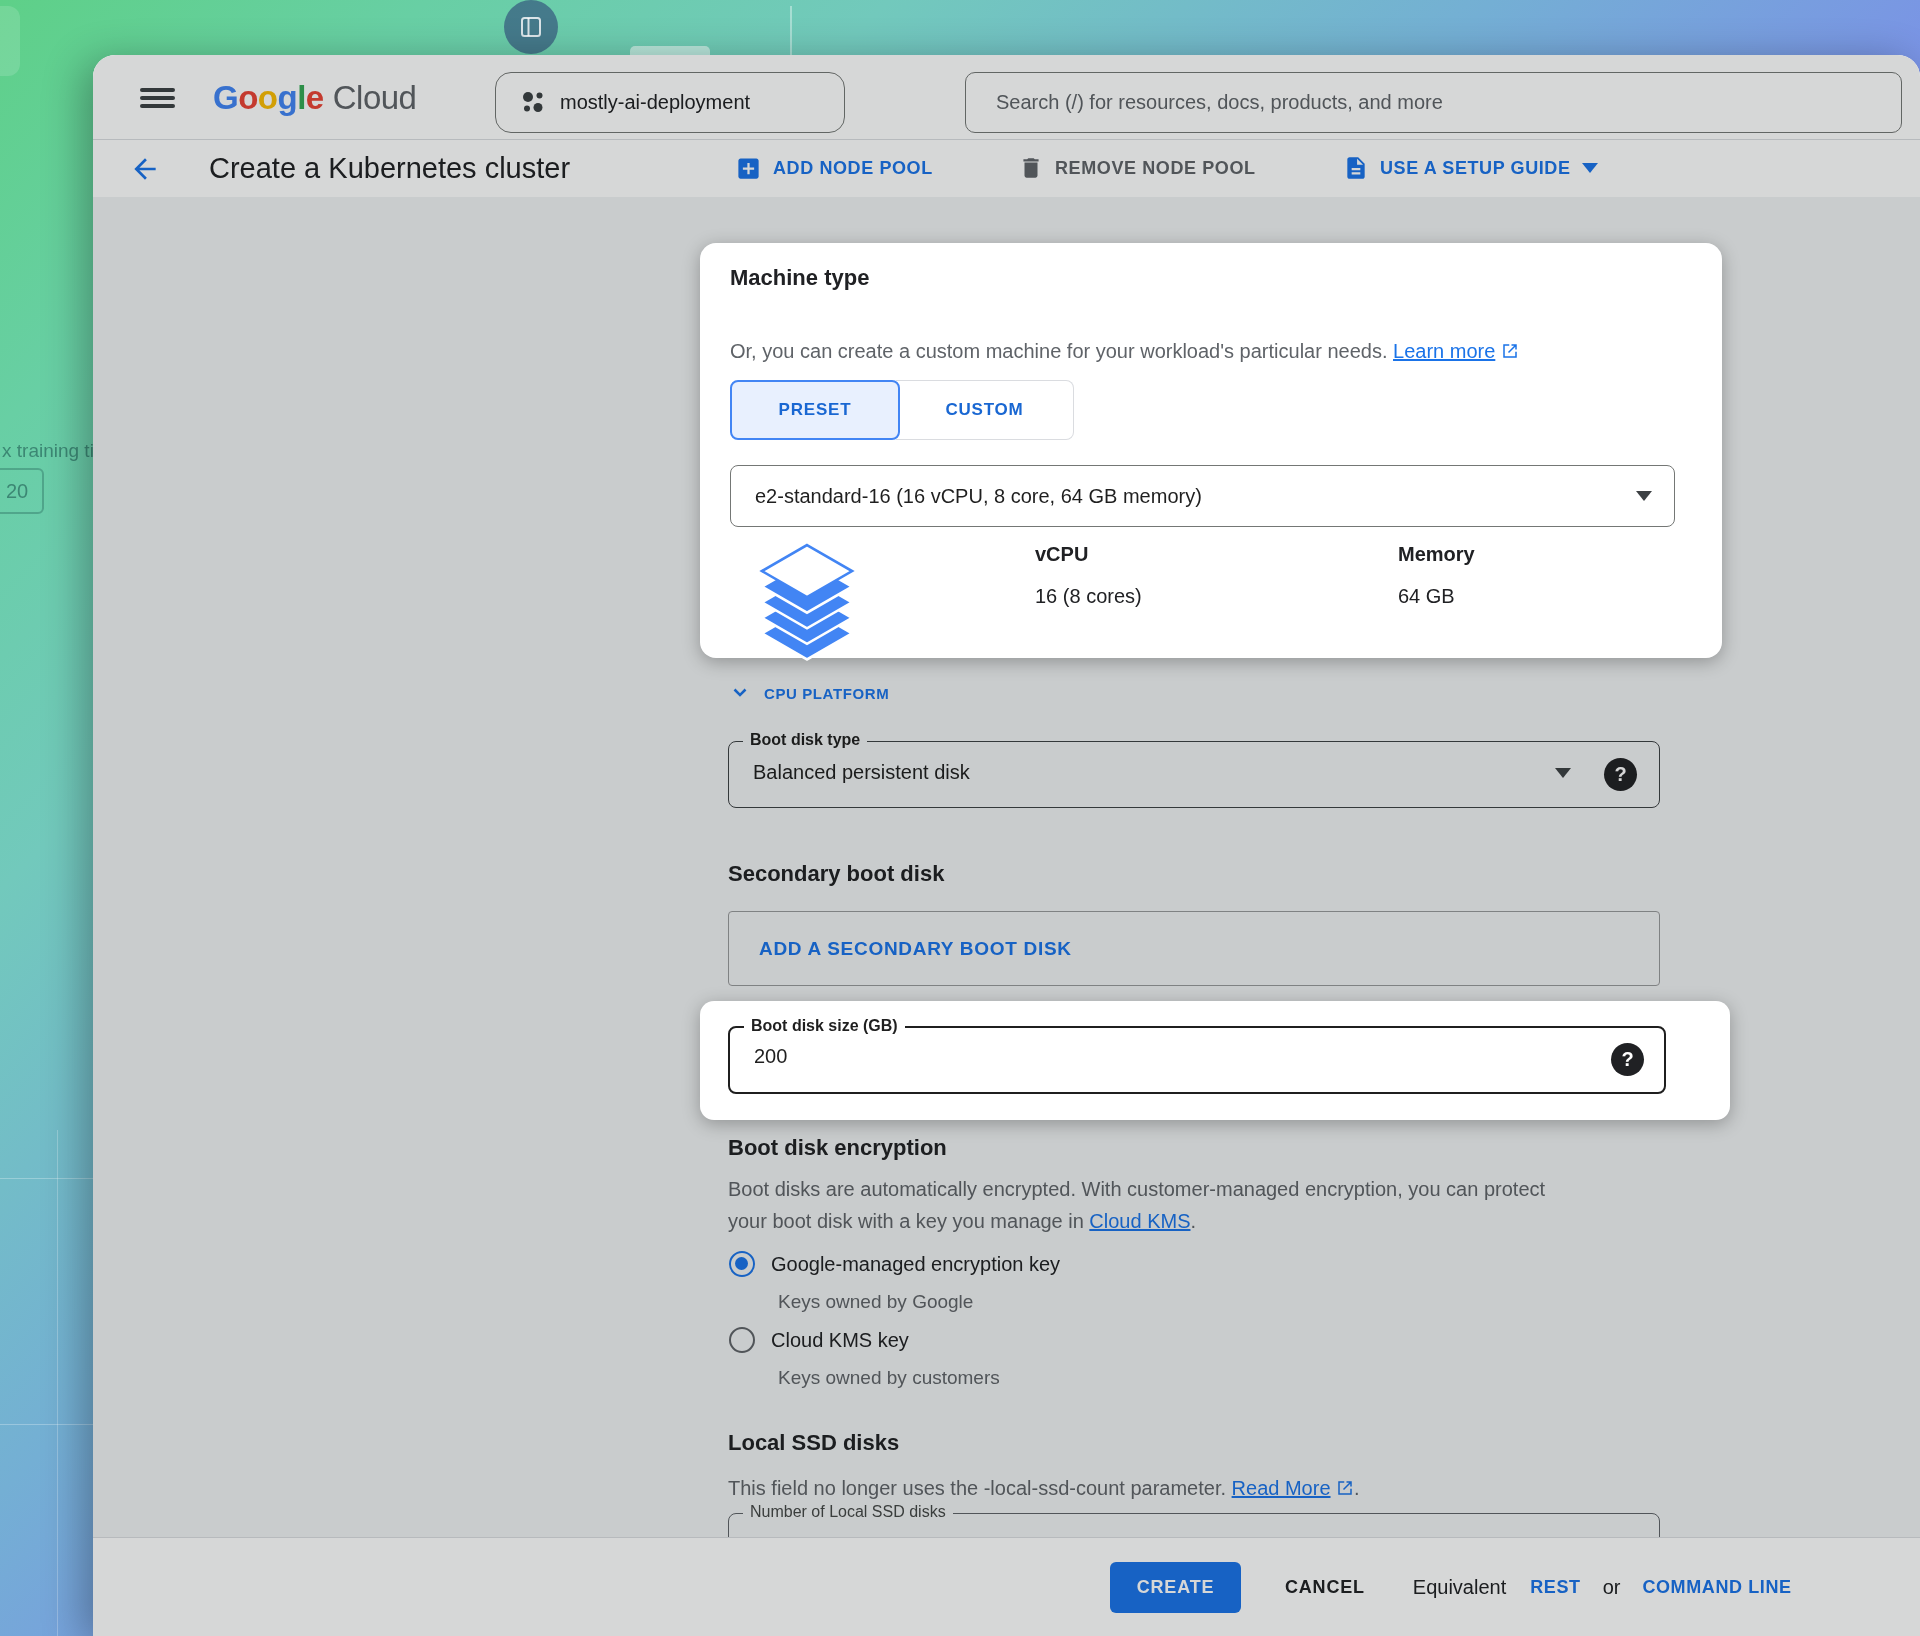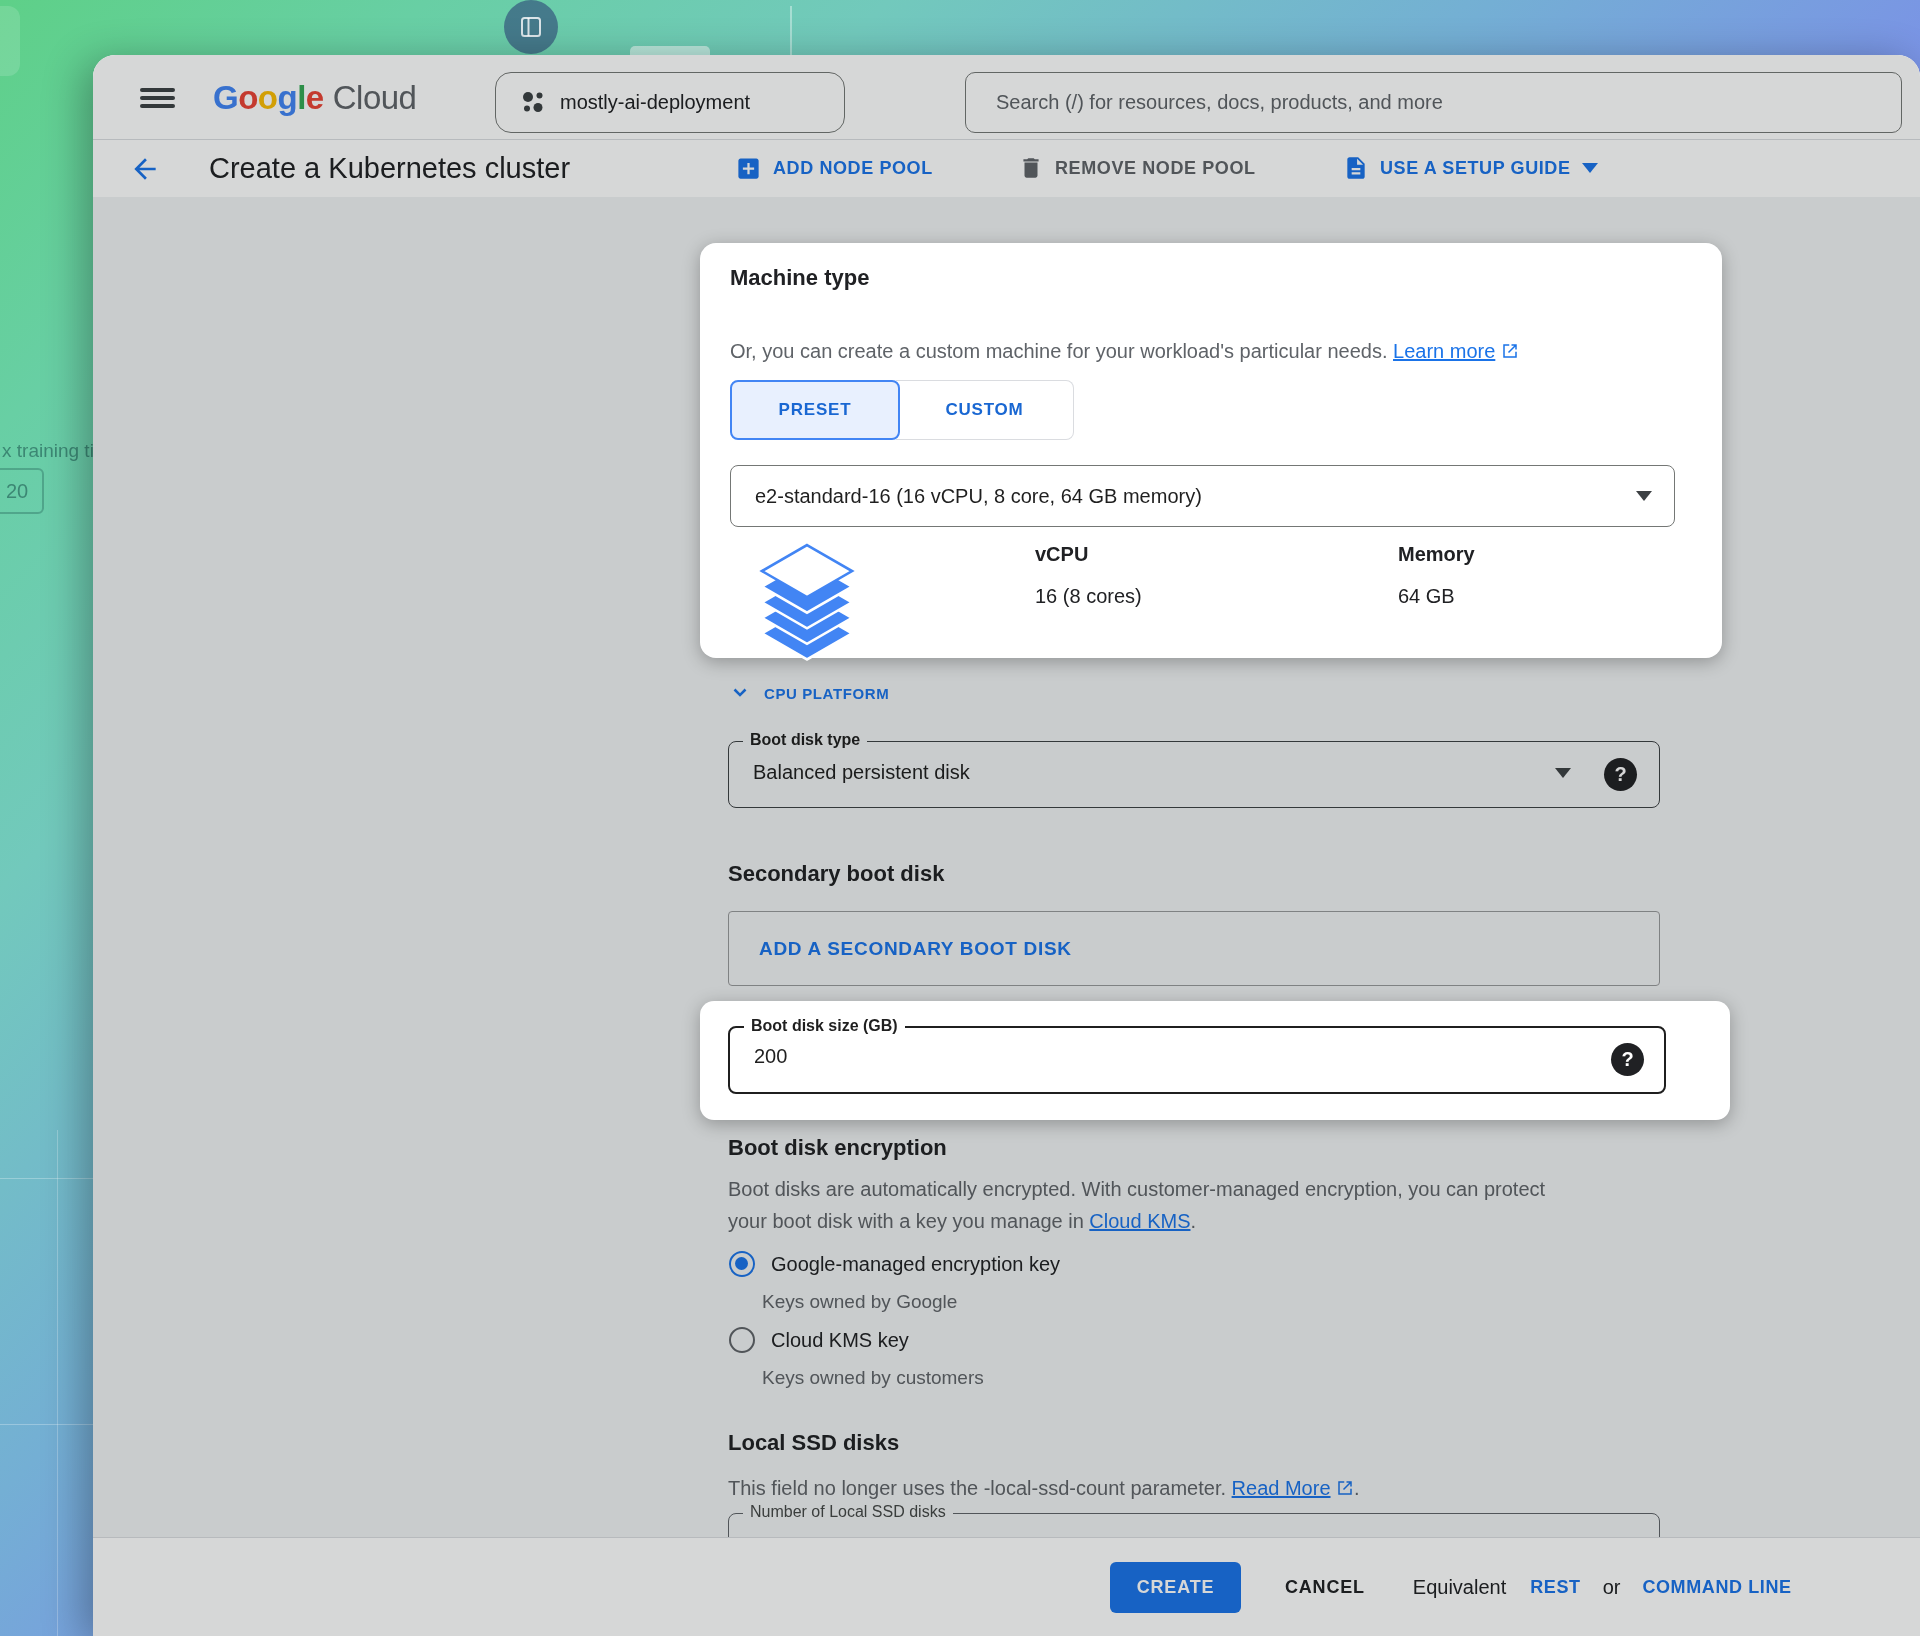--- a/index.html
+++ b/index.html
@@ -113,21 +113,21 @@
   .bds .help { position:absolute; right:20px; top:15px; }
 
   .h-enc { top:1080px; }
   .enc-desc { position:absolute; left:635px; top:1118px; width:950px; }
   .radio-row { position:absolute; left:636px; display:flex; align-items:center; gap:16px; cursor:pointer; }
   .radio { width:26px; height:26px; border-radius:50%; flex:none; position:relative; }
   .radio.on { border:2.5px solid #1A73E8; }
   .radio.on::after { content:""; position:absolute; left:4px; top:4px; width:13px; height:13px; border-radius:50%; background:#1A73E8; }
   .radio.off { border:2.5px solid #5F6368; }
   .radio-label { font-size:20px; color:#202124; }
-  .radio-sub { position:absolute; left:669px; font-size:19px; color:#5F6368; }
+  .radio-sub { position:absolute; left:685px; font-size:19px; color:#5F6368; }
   .r1 { top:1196px; } .s1 { top:1236px; } .r2 { top:1272px; } .s2 { top:1312px; }
 
   .h-ssd { top:1375px; }
   .ssd-desc { position:absolute; left:635px; top:1417px; }
   .ssd-field { left:635px; top:1458px; width:932px; height:70px; border:1px solid #5F6368; }
   .ssd-field .flabel { background:#F0F2F3; font-weight:normal; color:#444746; }
 
   
   .footer { position:absolute; left:0; top:1482px; width:100%; height:99px; background:#fff; border-top:1px solid #DADCE0;
     display:flex; align-items:center; z-index:10; }

